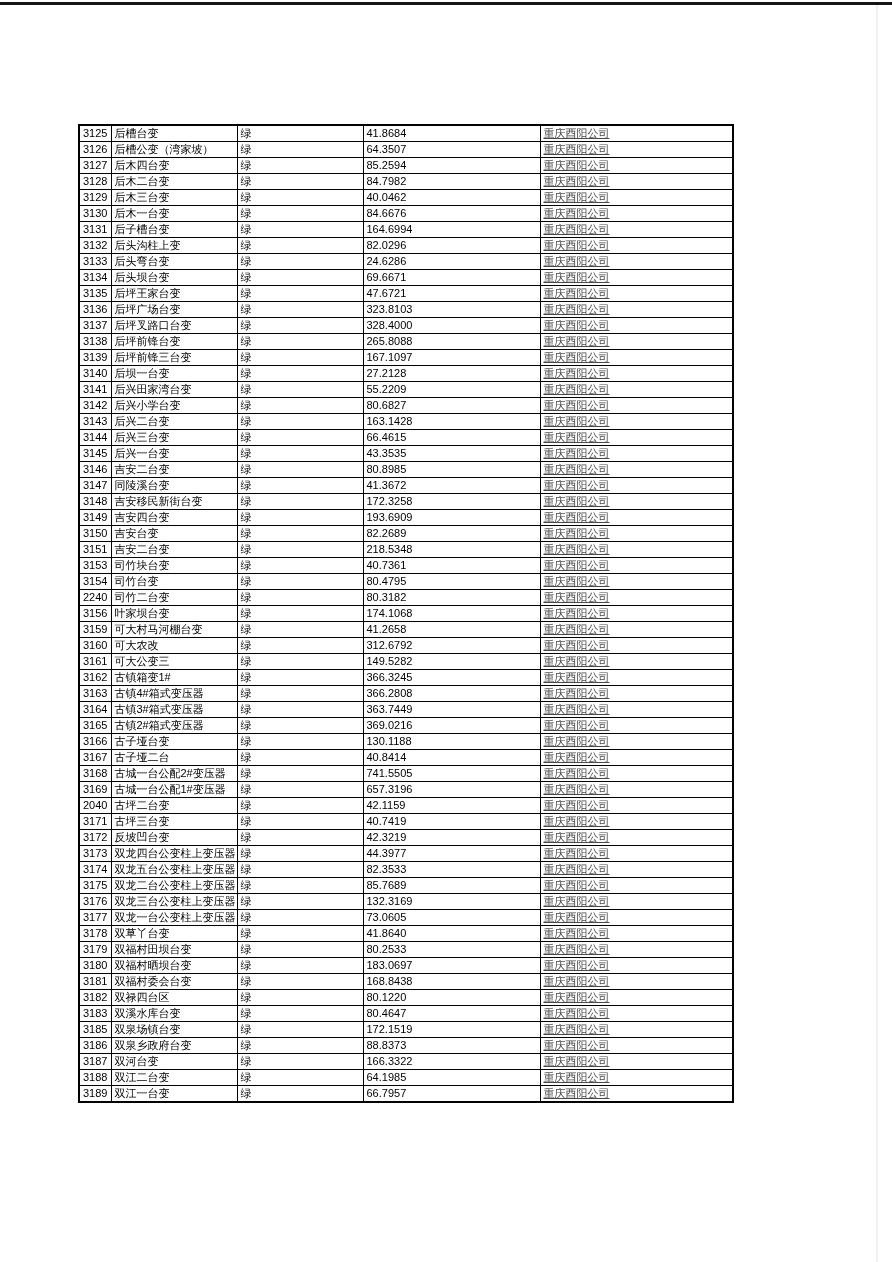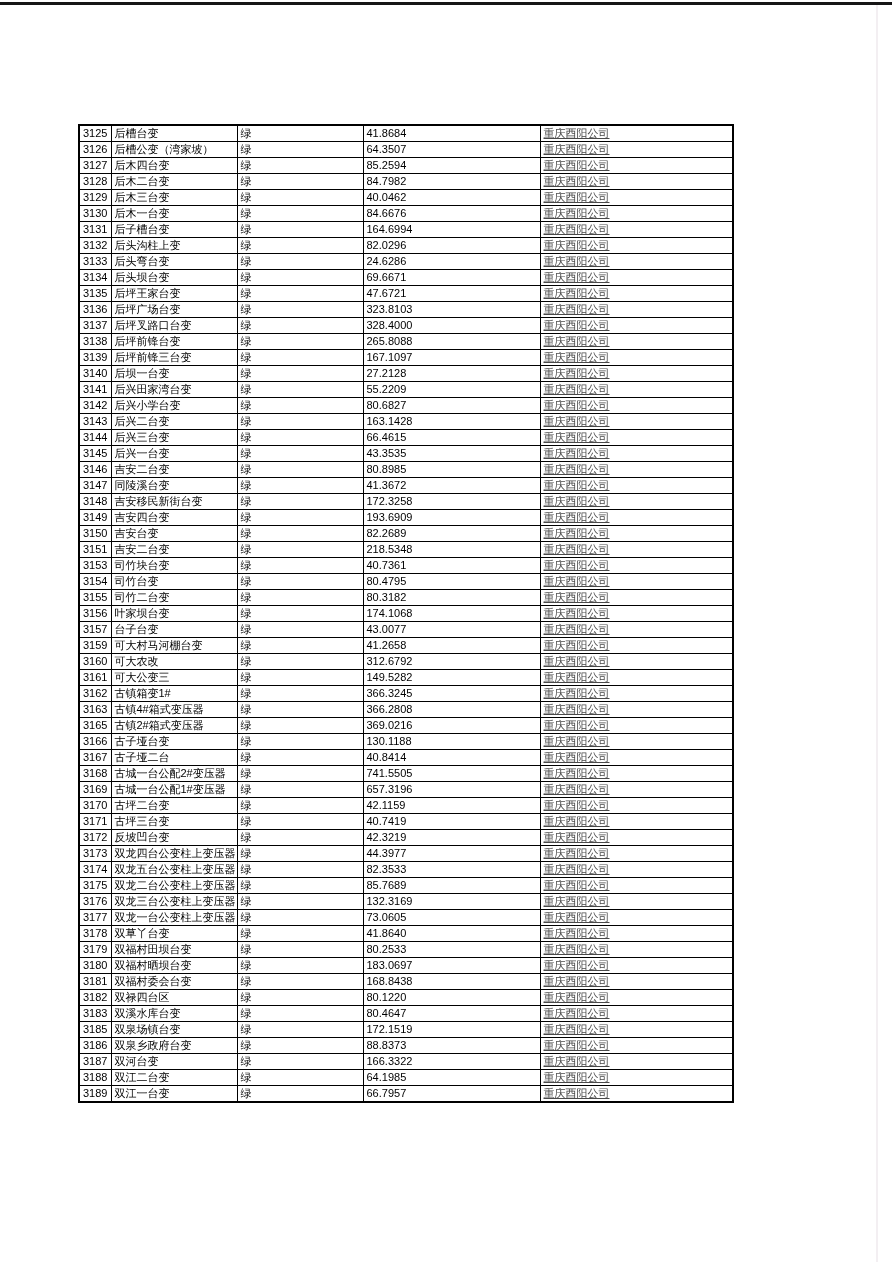--- a/index.html
+++ b/index.html
@@ -266,41 +266,34 @@
           <td class="c4">重庆酉阳公司</td>
         </tr>
         <tr>
           <td class="c0">3154</td>
           <td class="c1">司竹台变</td>
           <td class="c2">绿</td>
           <td class="c3">80.4795</td>
           <td class="c4">重庆酉阳公司</td>
         </tr>
         <tr>
-          <td class="c0">3155</td>
+          <td class="c0">2240</td>
           <td class="c1">司竹二台变</td>
           <td class="c2">绿</td>
           <td class="c3">80.3182</td>
           <td class="c4">重庆酉阳公司</td>
         </tr>
         <tr>
           <td class="c0">3156</td>
           <td class="c1">叶家坝台变</td>
           <td class="c2">绿</td>
           <td class="c3">174.1068</td>
           <td class="c4">重庆酉阳公司</td>
         </tr>
         <tr>
-          <td class="c0">3157</td>
-          <td class="c1">台子台变</td>
-          <td class="c2">绿</td>
-          <td class="c3">43.0077</td>
-          <td class="c4">重庆酉阳公司</td>
-        </tr>
-        <tr>
           <td class="c0">3159</td>
           <td class="c1">可大村马河棚台变</td>
           <td class="c2">绿</td>
           <td class="c3">41.2658</td>
           <td class="c4">重庆酉阳公司</td>
         </tr>
         <tr>
           <td class="c0">3160</td>
           <td class="c1">可大农改</td>
           <td class="c2">绿</td>
@@ -322,20 +315,27 @@
           <td class="c4">重庆酉阳公司</td>
         </tr>
         <tr>
           <td class="c0">3163</td>
           <td class="c1">古镇4#箱式变压器</td>
           <td class="c2">绿</td>
           <td class="c3">366.2808</td>
           <td class="c4">重庆酉阳公司</td>
         </tr>
         <tr>
+          <td class="c0">3164</td>
+          <td class="c1">古镇3#箱式变压器</td>
+          <td class="c2">绿</td>
+          <td class="c3">363.7449</td>
+          <td class="c4">重庆酉阳公司</td>
+        </tr>
+        <tr>
           <td class="c0">3165</td>
           <td class="c1">古镇2#箱式变压器</td>
           <td class="c2">绿</td>
           <td class="c3">369.0216</td>
           <td class="c4">重庆酉阳公司</td>
         </tr>
         <tr>
           <td class="c0">3166</td>
           <td class="c1">古子垭台变</td>
           <td class="c2">绿</td>
@@ -357,21 +357,21 @@
           <td class="c4">重庆酉阳公司</td>
         </tr>
         <tr>
           <td class="c0">3169</td>
           <td class="c1">古城一台公配1#变压器</td>
           <td class="c2">绿</td>
           <td class="c3">657.3196</td>
           <td class="c4">重庆酉阳公司</td>
         </tr>
         <tr>
-          <td class="c0">3170</td>
+          <td class="c0">2040</td>
           <td class="c1">古坪二台变</td>
           <td class="c2">绿</td>
           <td class="c3">42.1159</td>
           <td class="c4">重庆酉阳公司</td>
         </tr>
         <tr>
           <td class="c0">3171</td>
           <td class="c1">古坪三台变</td>
           <td class="c2">绿</td>
           <td class="c3">40.7419</td>

